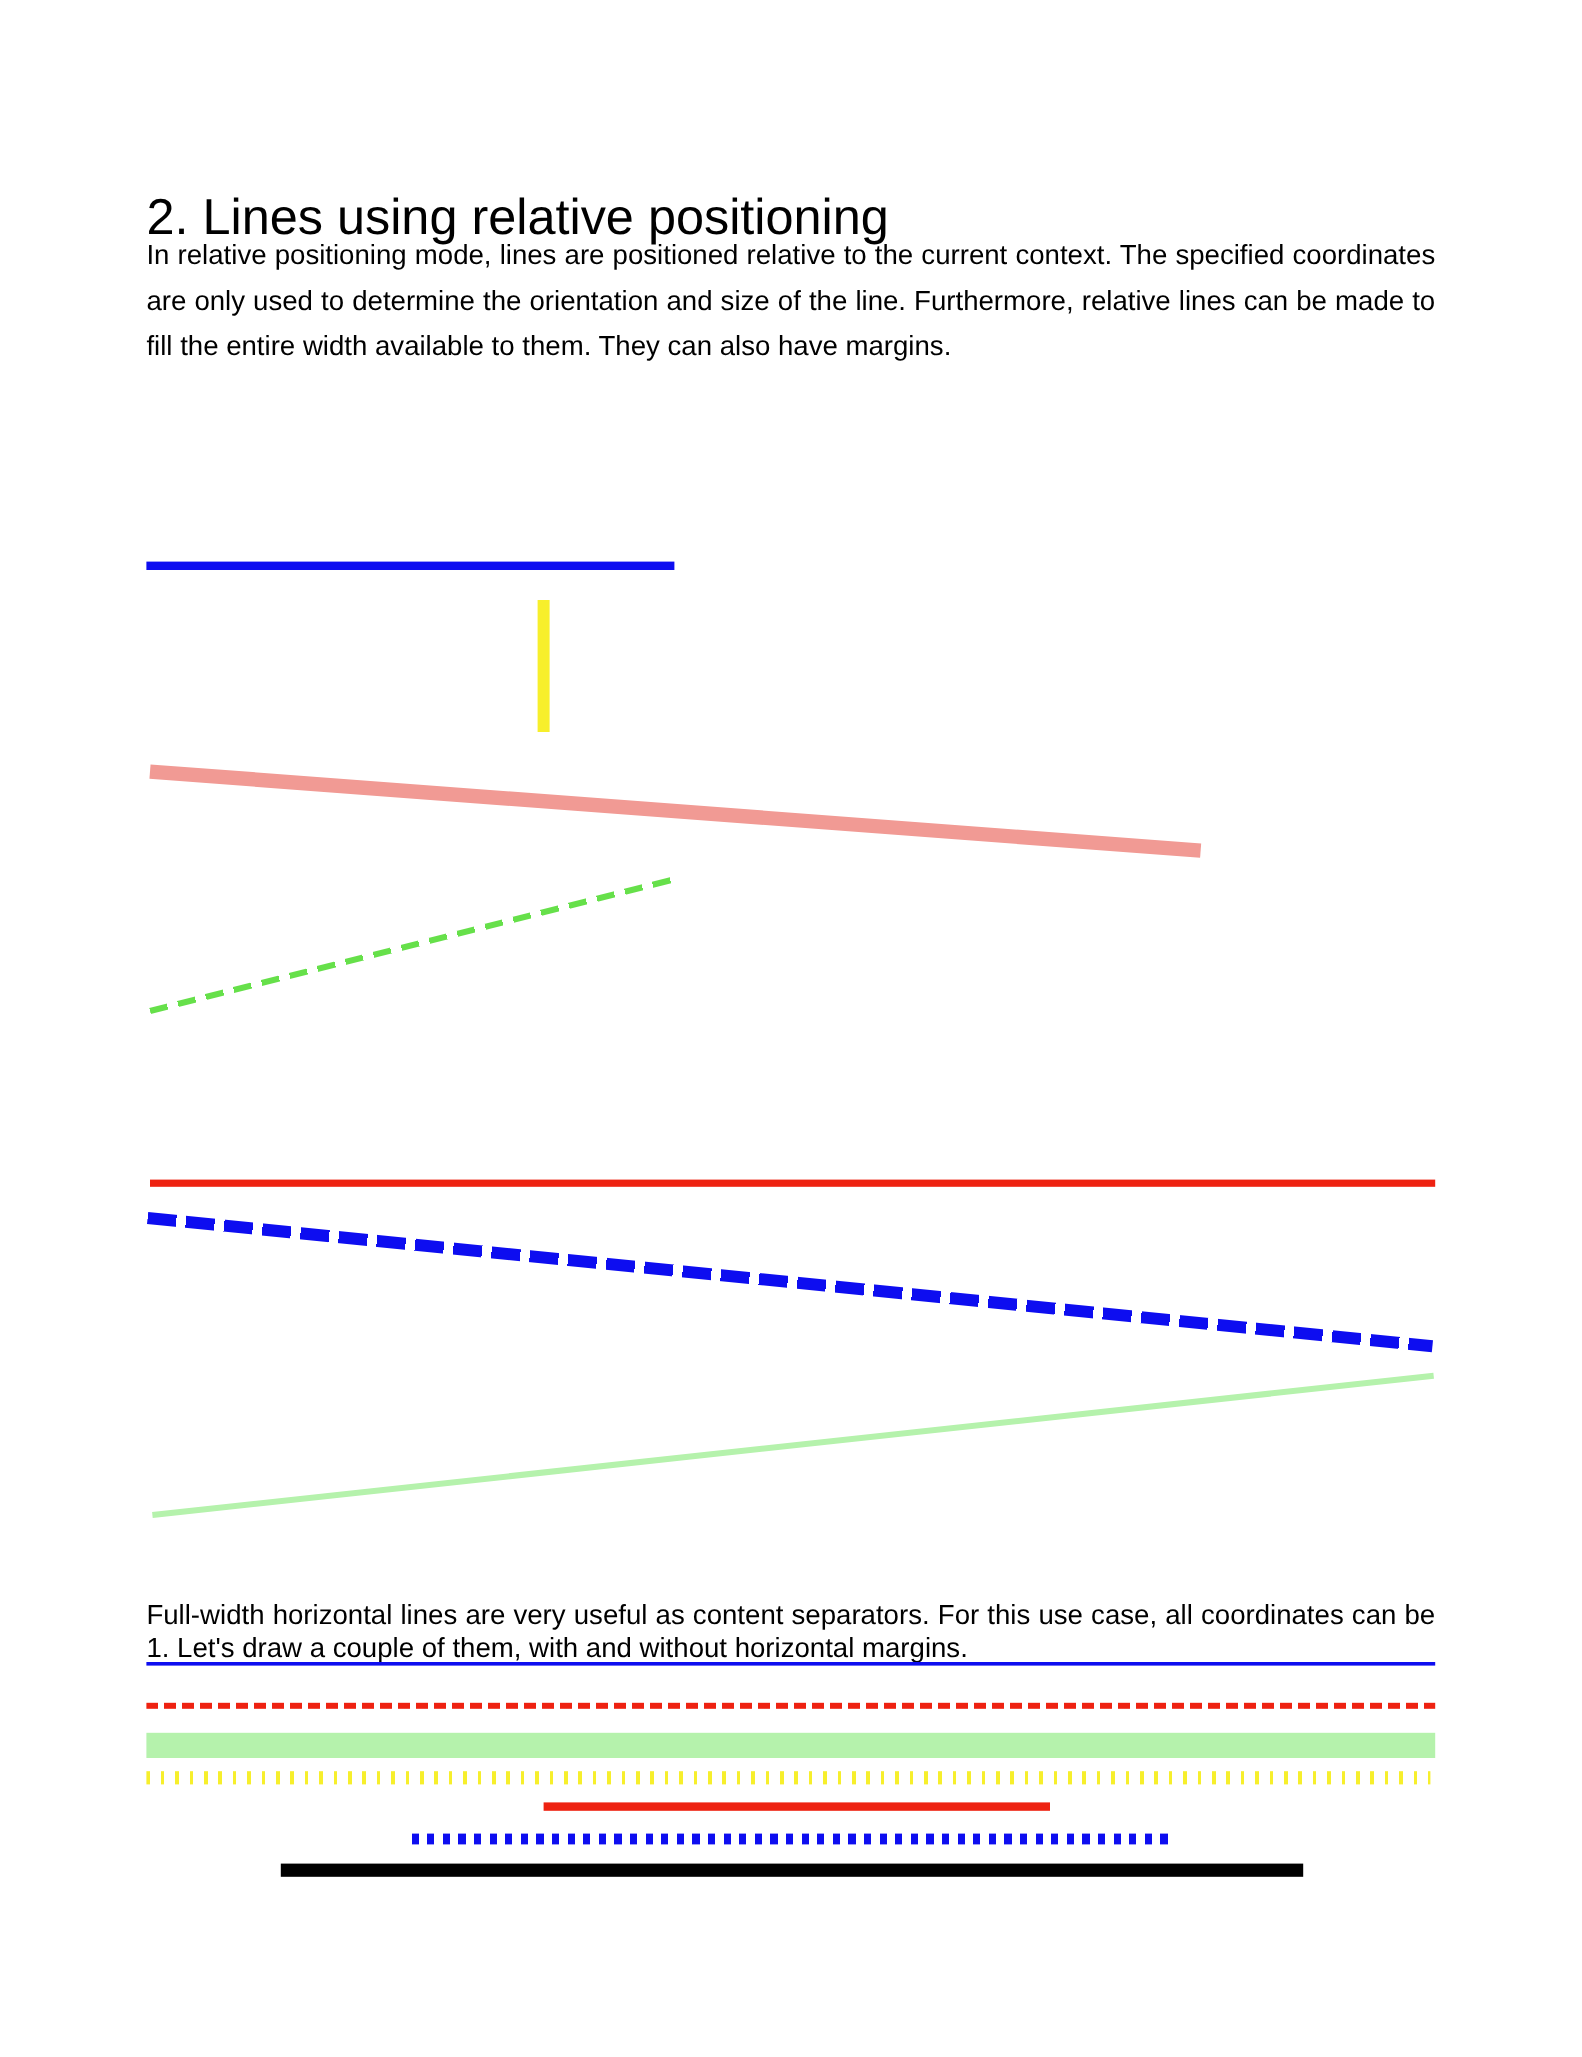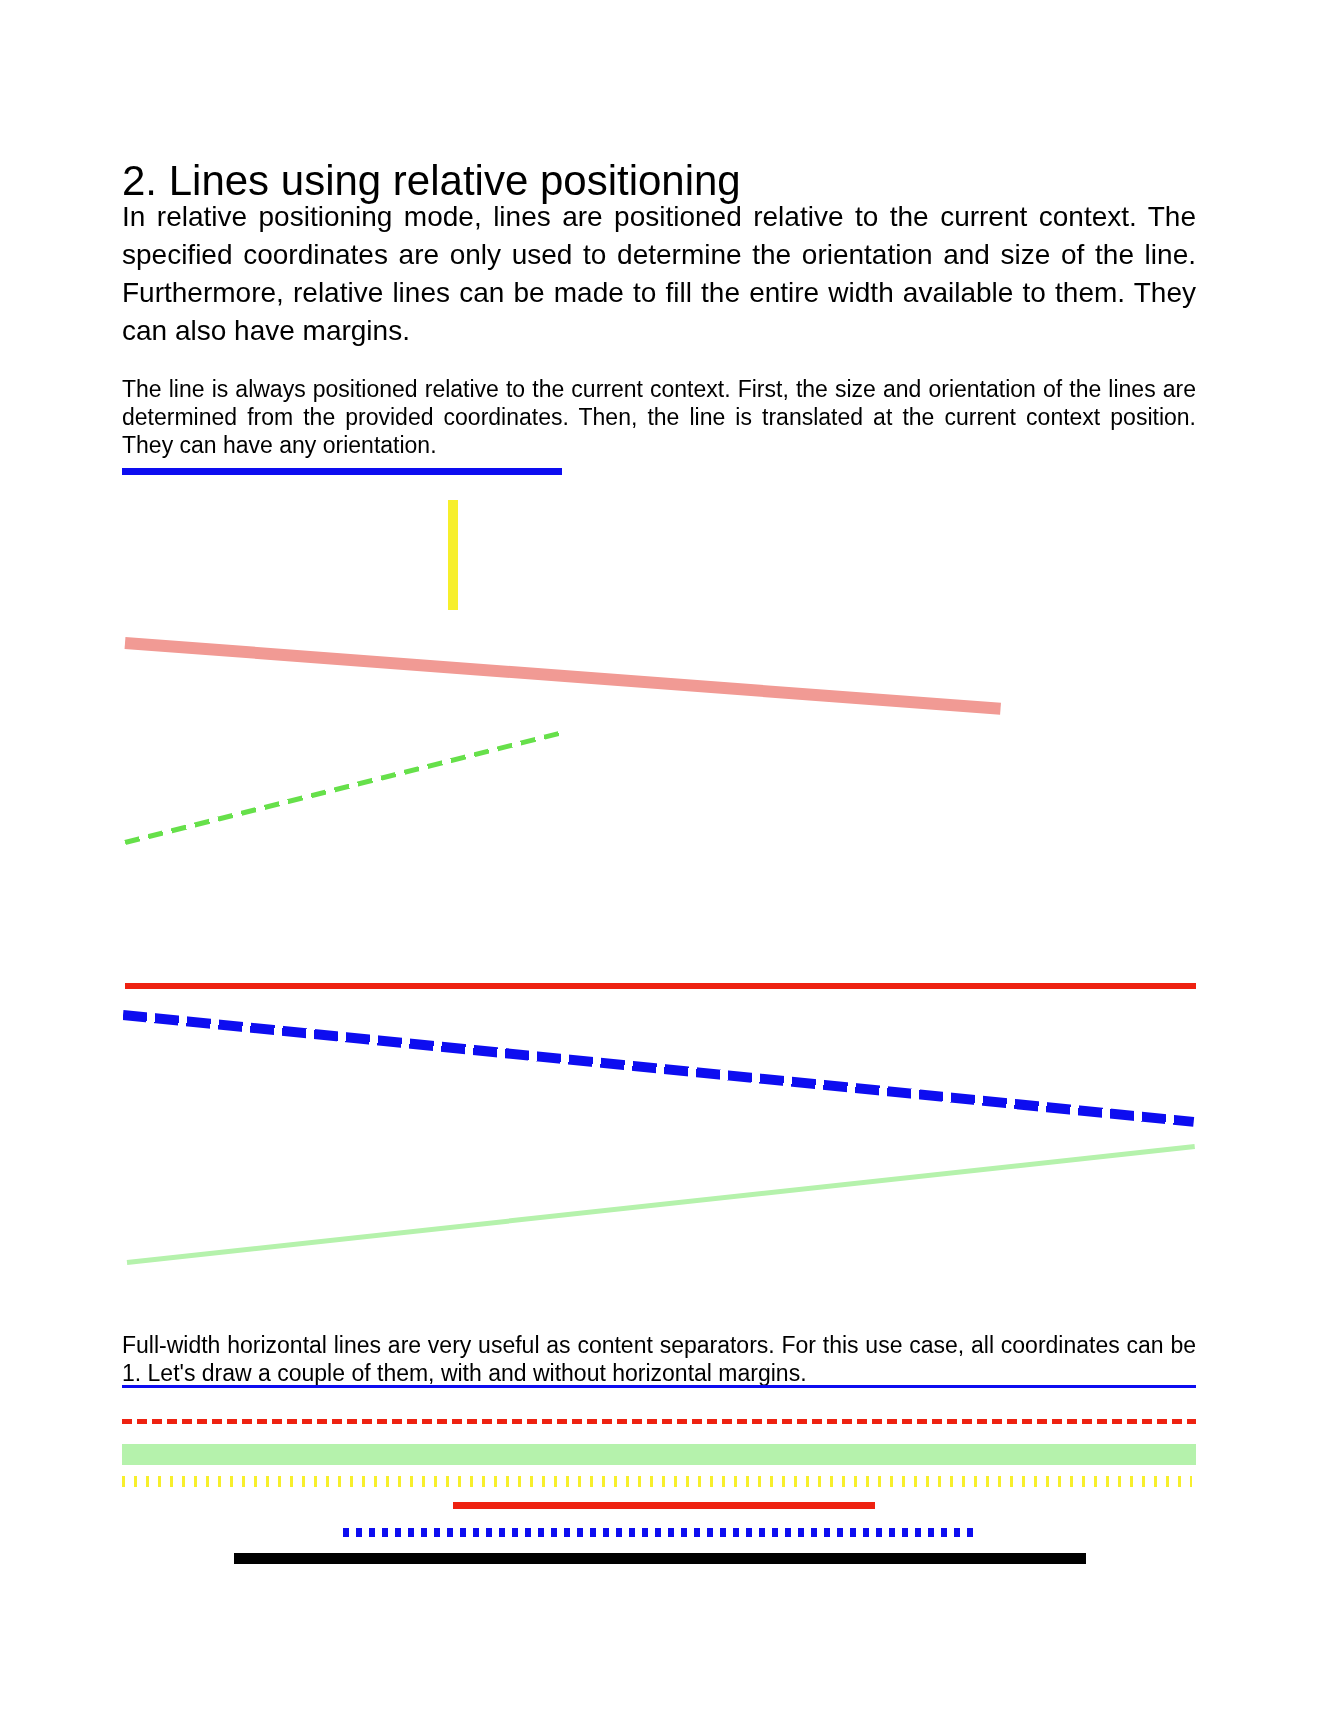--- a/index.html
+++ b/index.html
@@ -26,21 +26,21 @@
     font-weight: 400;
   }
   .para {
     position: absolute;
     left: 122px;
     width: 1074px;
     text-align: justify;
   }
   .para.large {
     top: 170px;
-    font-size: 28px;
+    font-size: 23px;
     line-height: 38px;
   }
   .para.small {
     font-size: 23px;
     line-height: 28px;
   }
   .para.p-relative   { top: 352px; }
   .para.p-fullwidth  { top: 910px; }
   .para.p-separators { top: 1308px; }
 
@@ -123,21 +123,20 @@
 </style>
 </head>
 <body>
 
 <div class="page">
 
   <h2 class="heading">2. Lines using relative positioning</h2>
 
   <p class="para large">In relative positioning mode, lines are positioned relative to the current context. The specified coordinates are only used to determine the orientation and size of the line. Furthermore, relative lines can be made to fill the entire width available to them. They can also have margins.</p>
 
-  <p class="para small p-relative">The line is always positioned relative to the current context. First, the size and orientation of the lines are determined from the provided coordinates. Then, the line is translated at the current context position. They can have any orientation.</p>
 
   <div class="line l-blue-h"></div>
   <div class="line l-yellow-v"></div>
   <div class="line l-salmon-diag"></div>
   <div class="line l-green-dashed-diag"></div>
 
 
   <div class="line l-red-full"></div>
   <div class="line l-blue-dashed-diag"></div>
   <div class="line l-palegreen-diag"></div>

